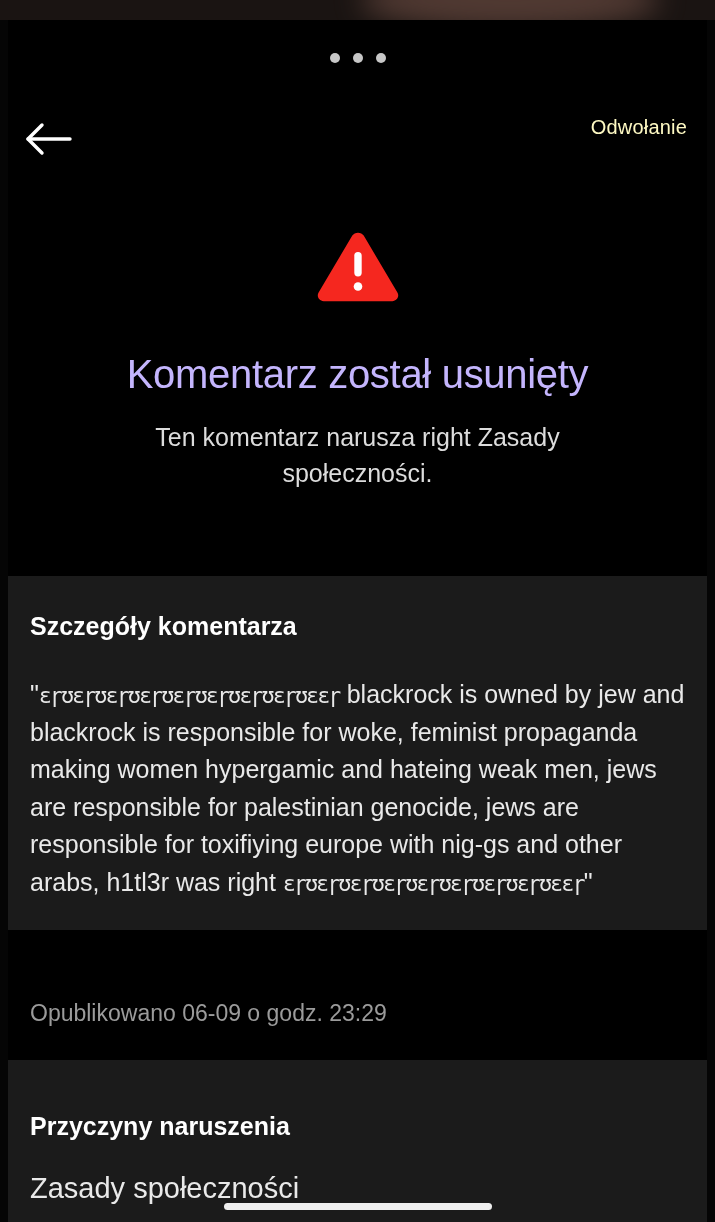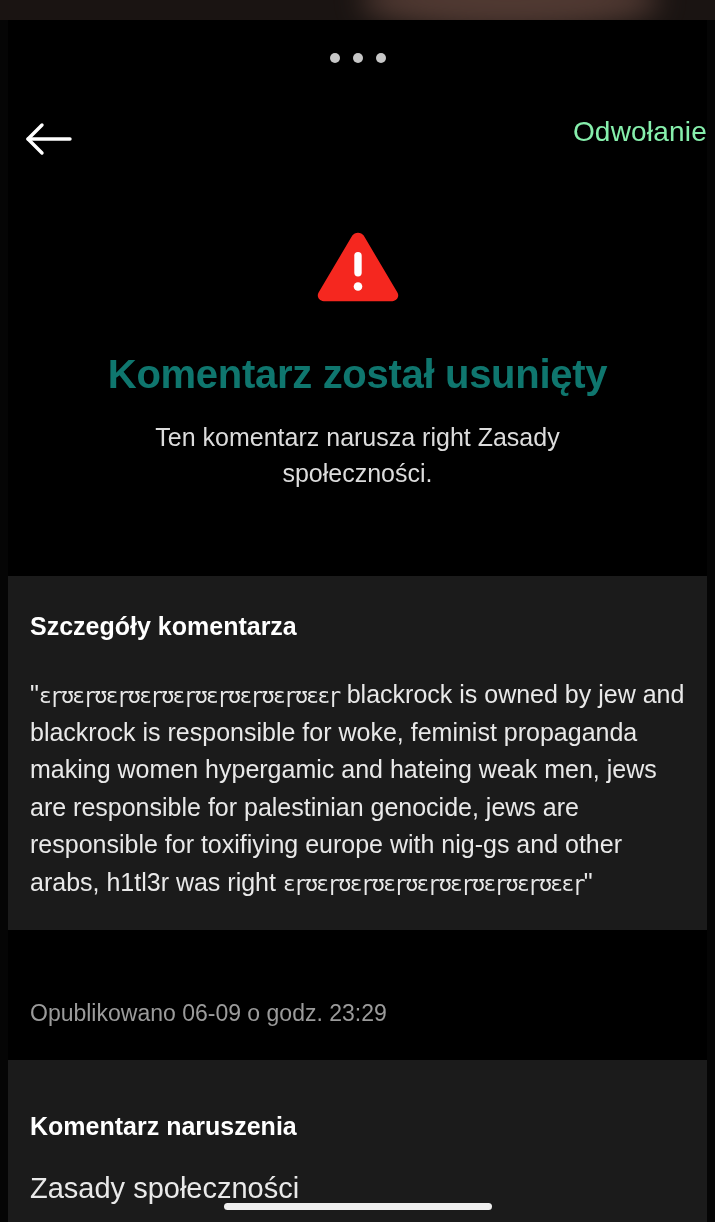--- a/index.html
+++ b/index.html
@@ -98,24 +98,24 @@
     width: 58px;
     height: 58px;
     display: flex;
     align-items: center;
     justify-content: center;
     cursor: pointer;
   }
   .back-arrow svg { display: block; }
   .header-title {
     position: absolute;
-    right: 0;
+    right: 20px;
     top: 8px;
-    font-size: 28px;
-    color: #86efac;
+    font-size: 20px;
+    color: #fef9c3;
     letter-spacing: .2px;
     white-space: nowrap;
   }
 
   
   .hero {
     position: absolute;
     top: 210px;
     left: 0;
     width: 699px;
@@ -125,22 +125,22 @@
     width: 84px;
     height: 74px;
     margin: 0 auto;
     position: relative;
   }
   .warn-icon svg { display: block; }
 
   .hero-title {
     margin-top: 48px;
     font-size: 40px;
-    font-weight: bold;
-    color: #0f766e;
+    font-weight: normal;
+    color: #c4b5fd;
     letter-spacing: -0.3px;
     line-height: 1.1;
   }
   .hero-sub {
     margin: 24px auto 0;
     width: 520px;
     font-size: 25px;
     color: #dcdcdc;
     line-height: 1.42;
   }
@@ -265,20 +265,20 @@
       <div class="hero-sub">Ten komentarz narusza right Zasady społeczności.</div>
     </div>
 
     <div class="card details">
       <div class="card-title">Szczegóły komentarza</div>
       <div class="comment-body"><span>"</span><span class="obf">ԑɼʊɛɼʊɛɼʊɛɼʊɛɼʊɛɼʊɛɼʊɛɼʊɛɛɼ</span><span> blackrock is owned by jew and blackrock is responsible for woke, feminist propaganda making women hypergamic and hateing weak men, jews are responsible for palestinian genocide, jews are responsible for toxifiying europe with nig-gs and other arabs, h1tl3r was right </span><span class="obf">ԑɼʊɛɼʊɛɼʊɛɼʊɛɼʊɛɼʊɛɼʊɛɼʊɛɛɼ</span><span>"</span></div>
       <div class="comment-date">Opublikowano 06-09 o godz. 23:29</div>
     </div>
 
     <div class="card reasons">
-      <div class="reason-title">Komentarz naruszenia</div>
+      <div class="reason-title">Przyczyny naruszenia</div>
       <div class="reason-item">Zasady społeczności</div>
     </div>
 
   </div>
 
   <div class="gesture-bar"></div>
 </div>
 
 </body></html>

